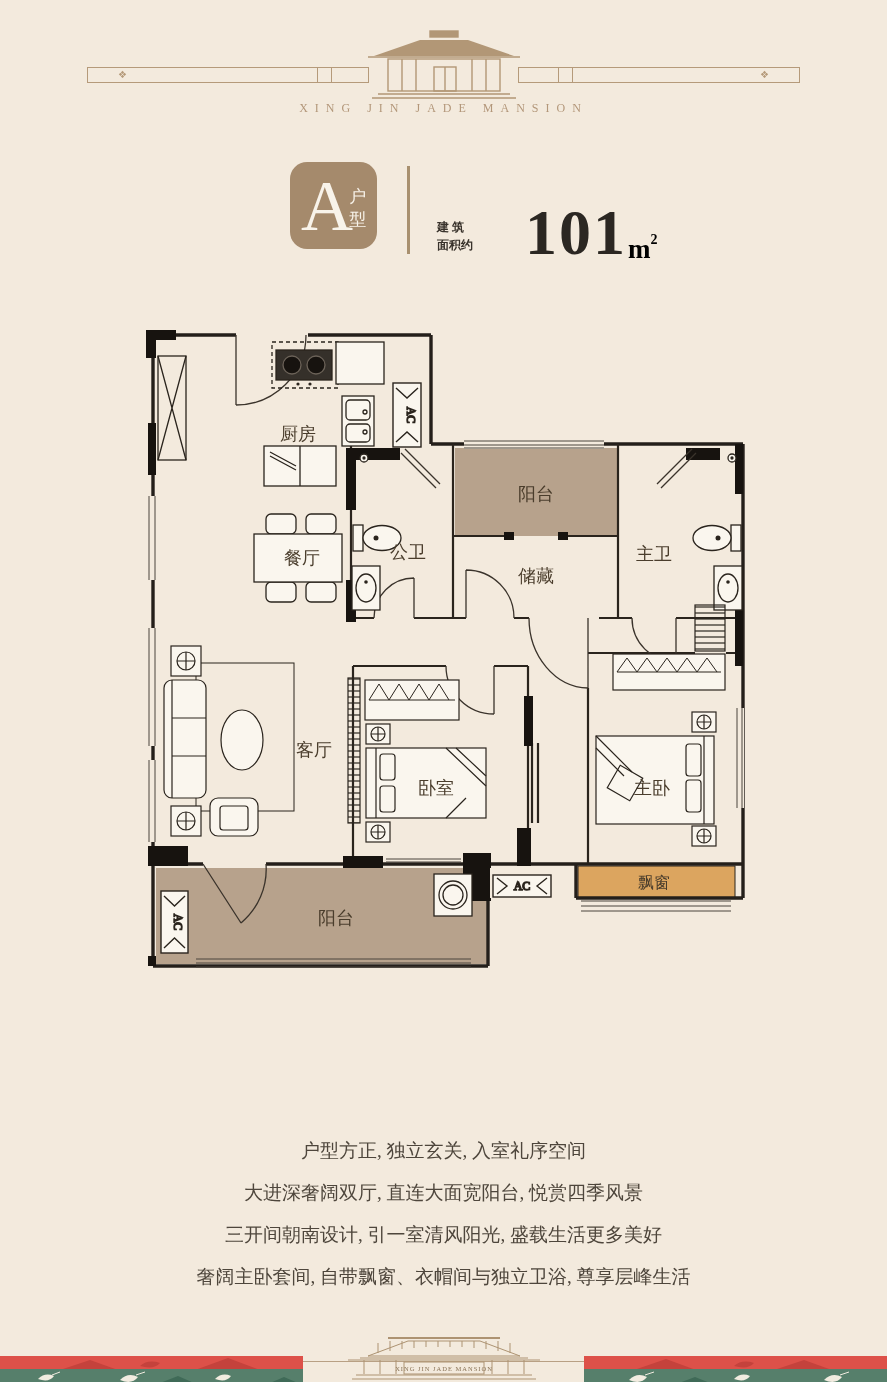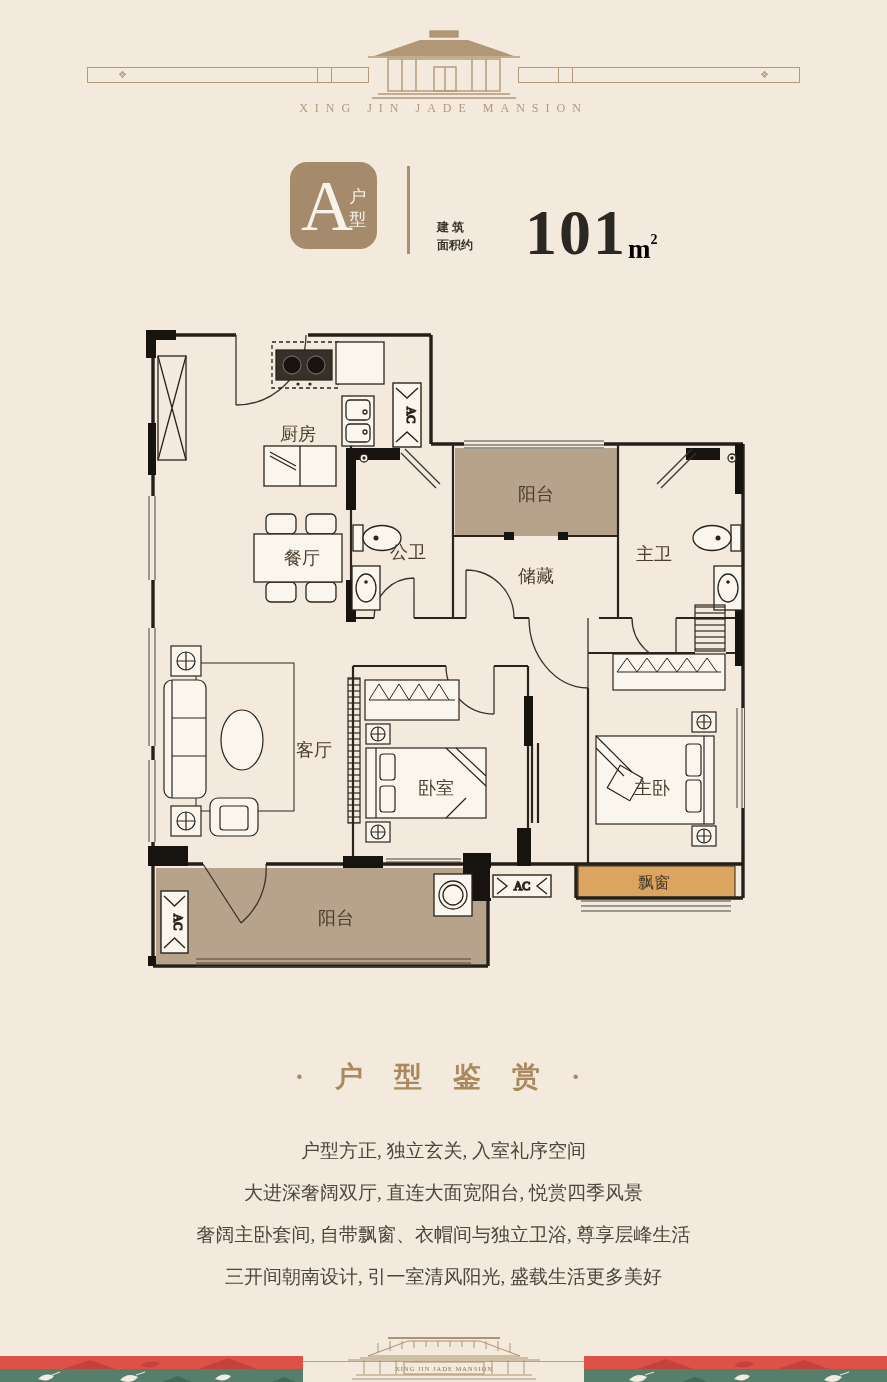--- a/index.html
+++ b/index.html
@@ -322,26 +322,25 @@
       <text x="390" y="254">储藏</text>
       <text x="508" y="232">主卫</text>
       <text x="168" y="428">客厅</text>
       <text x="290" y="466">卧室</text>
       <text x="506" y="466">主卧</text>
       <text x="508" y="560" font-size="16">飘窗</text>
       <text x="190" y="596">阳台</text>
     </g>
   </svg>
 
-  <div class="showcase-title">· 户 型 鉴 赏 ·</div>
   <div class="showcase-lines">
     <p>户型方正, 独立玄关, 入室礼序空间</p>
     <p>大进深奢阔双厅, 直连大面宽阳台, 悦赏四季风景</p>
+    <p>三开间朝南设计, 引一室清风阳光, 盛载生活更多美好</p>
     <p>奢阔主卧套间, 自带飘窗、衣帽间与独立卫浴, 尊享层峰生活</p>
-    <p>三开间朝南设计, 引一室清风阳光, 盛载生活更多美好</p>
   </div>
 
   <div class="foot-line"></div>
 
   <div class="band" style="left:0; width:303px;">
     <div class="red">
       <svg width="303" height="13">
         <path d="M60,13 L90,3 L118,13 Z" fill="#c4423c"></path>
         <path d="M195,13 L228,1 L260,13 Z" fill="#c4423c"></path>
         <path d="M140,9 q8,-7 20,-3 q-6,7 -20,3 Z" fill="#c4423c"></path>

